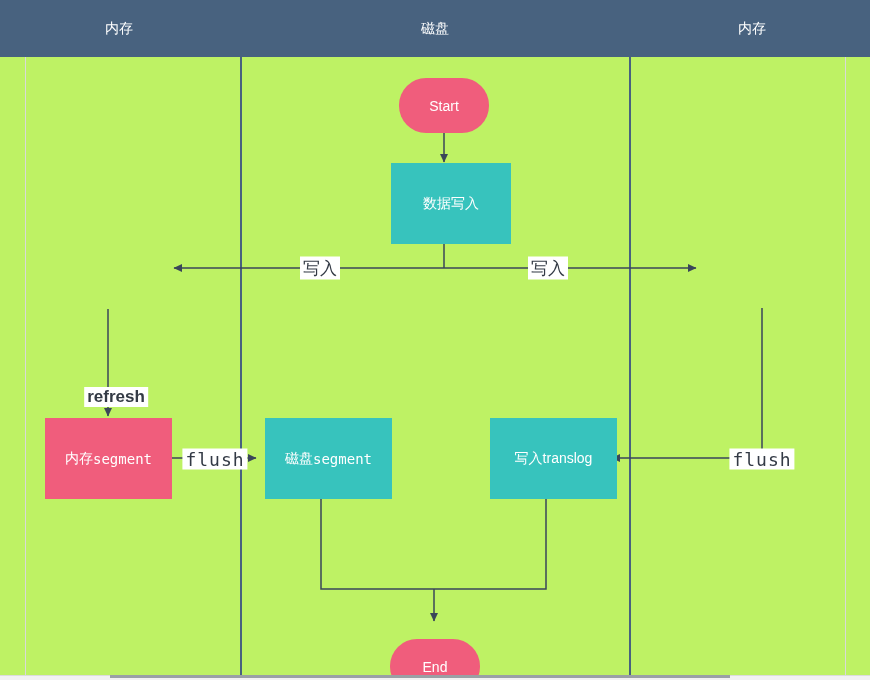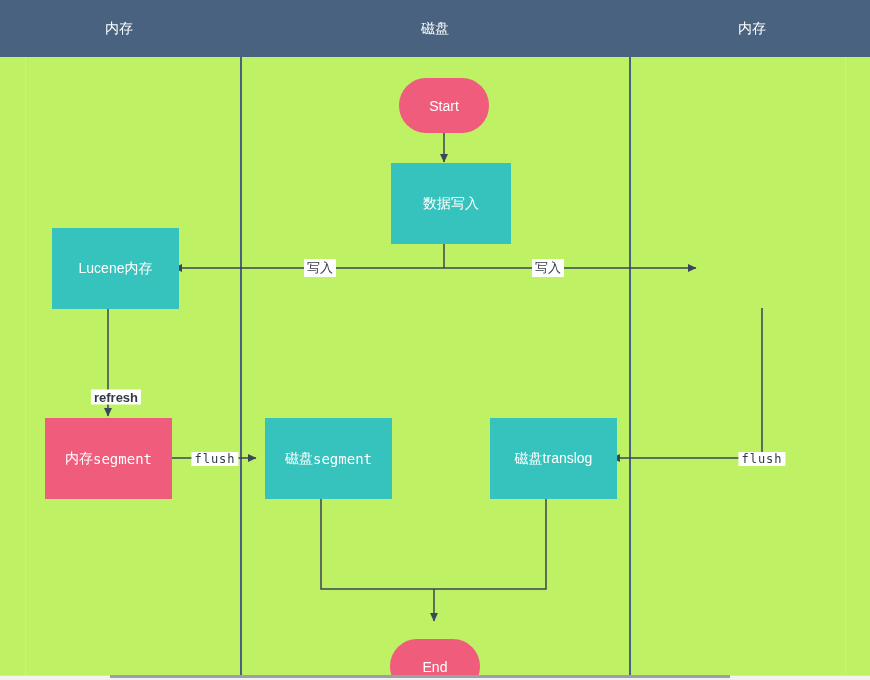--- a/index.html
+++ b/index.html
@@ -59,23 +59,23 @@
   #n-write-translog{left:698px;top:228px;width:128px;height:80px;}
   #n-memory-segment{left:45px;top:418px;width:127px;height:81px;}
   #n-disk-segment{left:258px;top:418px;width:127px;height:81px;}
   #n-disk-translog{left:483px;top:418px;width:127px;height:81px;}
   #n-end{left:390px;top:623px;width:90px;height:55px;margin-top:16px;}
   .mono{font-family:"DejaVu Sans Mono","Liberation Mono",monospace;}
   
   .edge-label{
     position:absolute;transform:translate(-50%,-50%);
     background:#ffffff;padding:0 3px;z-index:4;
-    color:var(--labeltext);font-size:13px;white-space:nowrap;
+    color:var(--labeltext);font-size:17px;white-space:nowrap;
   }
-  .edge-label.mono{font-size:12px;letter-spacing:1px;}
+  .edge-label.mono{font-size:18px;letter-spacing:1px;}
   #l-write-left{left:320px;top:268px;}
   #l-write-right{left:548px;top:268px;}
   #l-refresh{left:116px;top:397px;font-weight:bold;}
   #l-flush-left{left:215px;top:459px;}
   #l-flush-right{left:762px;top:459px;}
   
   #h-scrollbar{
     position:absolute;left:0;bottom:0;width:870px;height:4px;
     background:#f2f2f2;border-top:1px solid #dcdcdc;z-index:6;
   }
@@ -120,37 +120,34 @@
   </svg>
 
   <div class="node pink terminal" id="n-start">
     <span>Start</span>
   </div>
 
   <div class="node teal" id="n-data-write">
     <span>数据写入</span>
   </div>
 
-  <div class="node teal" id="n-lucene-memory">
-    <span>Lucene内存</span>
-  </div>
 
 
   <div class="node pink" id="n-memory-segment">
     <span>内存</span>
       <span class="mono">segment</span>
   </div>
 
   <div class="node teal" id="n-disk-segment">
     <span>磁盘</span>
       <span class="mono">segment</span>
   </div>
 
   <div class="node teal" id="n-disk-translog">
-    <span>磁盘translog</span>
+    <span>写入translog</span>
   </div>
 
   <div class="node pink terminal" id="n-end">
     <span>End</span>
   </div>
 
   <span class="edge-label" id="l-write-left">写入</span>
   <span class="edge-label" id="l-write-right">写入</span>
   <span class="edge-label" id="l-refresh">refresh</span>
   <span class="edge-label mono" id="l-flush-left">flush</span>

